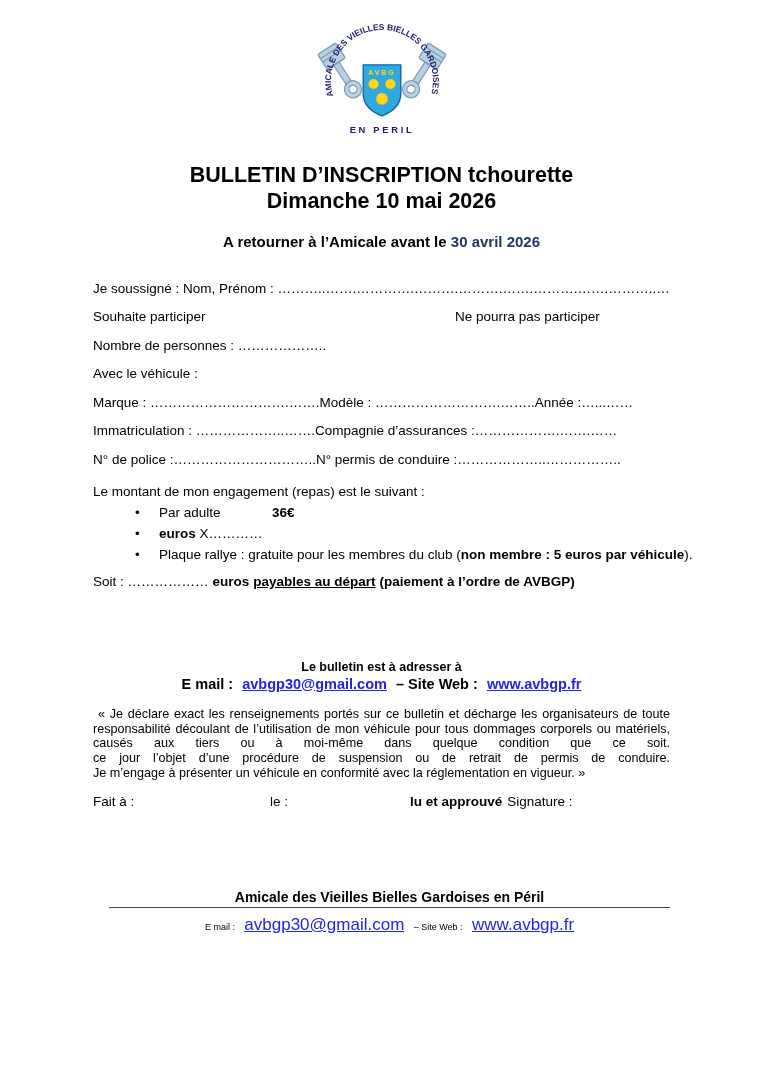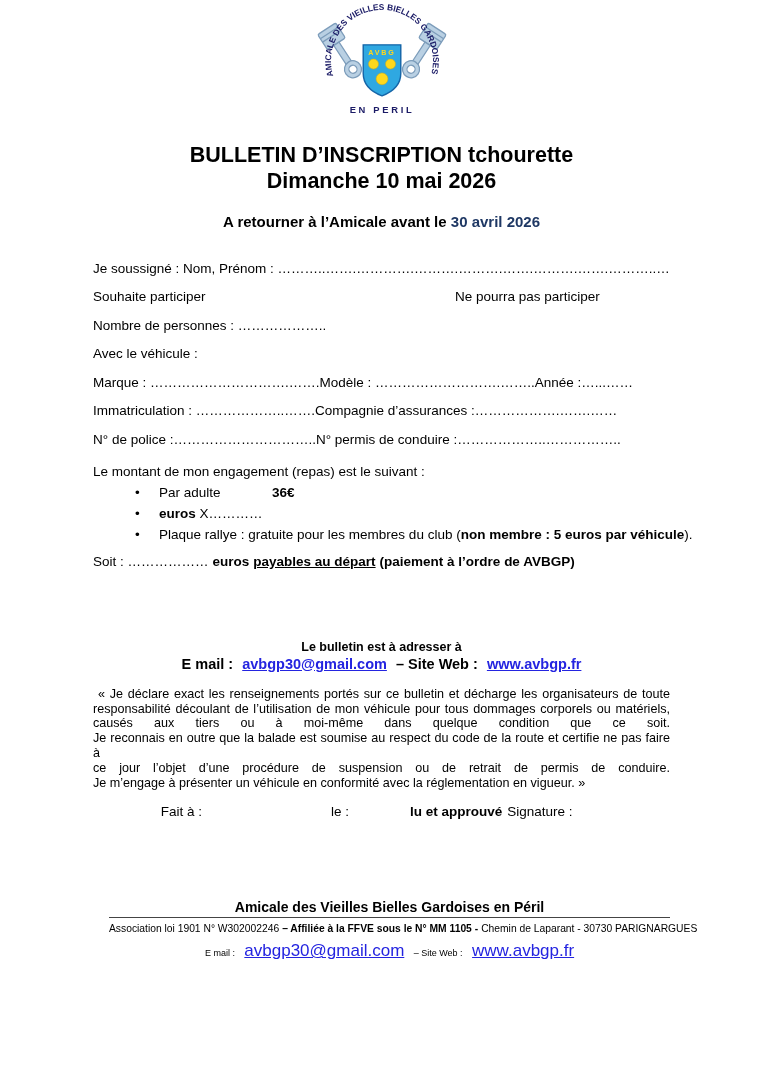--- a/index.html
+++ b/index.html
@@ -1,20 +1,20 @@
 <!DOCTYPE html>
 <html style="--date-blue: #1F3864; --link-blue: #2424E0; --shield-blue: #2FA8E1; --shield-border: #1565A8; --dot-yellow: #FFD81C; --dot-border: #D9AE0E; --rod-blue: #B9D0E3; --rod-border: #7C9CBA; --logo-navy: #1B1B66; --rule-gray: #444444;"><head>
 <meta charset="utf-8">
 <style>
   html,body{margin:0;padding:0;background:#ffffff;}
   body{font-family:"Liberation Sans",sans-serif;color:#000;-webkit-font-smoothing:antialiased;}
   .page{width:763px;height:1080px;background:#fff;overflow:hidden;position:relative;}
 
   
-  .logo{display:flex;justify-content:center;}
+  .logo{padding-top:20px;display:flex;justify-content:center;}
 
   
   .title-block{text-align:center;margin-top:22px;}
   .t1{font-size:21.5px;font-weight:bold;line-height:1.2;}
   .t3{font-size:15px;font-weight:bold;margin-top:18px;}
   .t3 .date{color:var(--date-blue,#1F3864);}
 
   .content{padding:0 93px;}
 
   
@@ -42,21 +42,21 @@
   .link{color:var(--link-blue,#2424E0);text-decoration:underline;cursor:pointer;}
   .gap{margin-left:5px;}
 
   
   .declaration{margin-top:15px;font-size:12.6px;line-height:14.9px;}
   .dline{text-align:justify;text-align-last:justify;}
   .dline.indent{padding-left:5px;}
   .dline.dleft{text-align:left;text-align-last:left;}
 
   
-  .fait{display:flex;margin-top:13px;font-size:13.5px;text-align:center;}
+  .fait{display:flex;margin-top:13px;font-size:13.5px;}
   .f1{width:177px;flex:0 0 177px;}
   .f2{width:140px;flex:0 0 140px;}
   .f4{margin-left:5px;}
 
   
   .footer{margin-top:80px;margin-left:16px;}
   .footer-title{text-align:center;font-weight:bold;font-size:14px;}
   .footer-rule{border:none;border-top:1px solid var(--rule-gray,#444);margin:2px 0 0 0;}
   .fsmall{text-align:center;font-size:10.3px;margin-top:5.5px;white-space:nowrap;}
   .fsmall .bold{margin-left:3px;}
@@ -160,38 +160,34 @@
         <a class="link gap">avbgp30@gmail.com</a>
         <span class="gap">– Site Web :</span>
         <a class="link gap">www.avbgp.fr</a>
       </div>
     </div>
 
     <div class="declaration">
       <div class="dline indent">« Je déclare exact les renseignements portés sur ce bulletin et décharge les organisateurs de toute</div>
       <div class="dline">responsabilité découlant de l’utilisation de mon véhicule pour tous dommages corporels ou matériels,</div>
       <div class="dline">causés aux tiers ou à moi-même dans quelque condition que ce soit.</div>
-      <div class="dline">Je reconnais en outre que la balade est soumise au respect du code de la route et certifie ne pas faire à</div>
       <div class="dline">ce jour l’objet d’une procédure de suspension ou de retrait de permis de conduire.</div>
       <div class="dline dleft">Je m’engage à présenter un véhicule en conformité avec la réglementation en vigueur. »</div>
     </div>
 
     <div class="fait">
       <span class="f1">Fait à :</span>
       <span class="f2">le :</span>
       <span class="bold">lu et approuvé</span>
       <span class="f4">Signature :</span>
     </div>
 
     <div class="footer">
       <div class="footer-title">Amicale des Vieilles Bielles Gardoises en Péril</div>
       <hr class="footer-rule">
-      <div class="fsmall">
-        <span>Association loi 1901 N° W302002246</span><span class="bold">– Affiliée à la FFVE sous le N° MM 1105 -</span><span class="post">Chemin de Laparant - 30730 PARIGNARGUES</span>
-      </div>
       <div class="footer-email">
         <span class="tiny">E mail :</span>
         <a class="link big gap">avbgp30@gmail.com</a>
         <span class="tiny gap">– Site Web :</span>
         <a class="link big gap">www.avbgp.fr</a>
       </div>
     </div>
 
   </div>
 </div>

